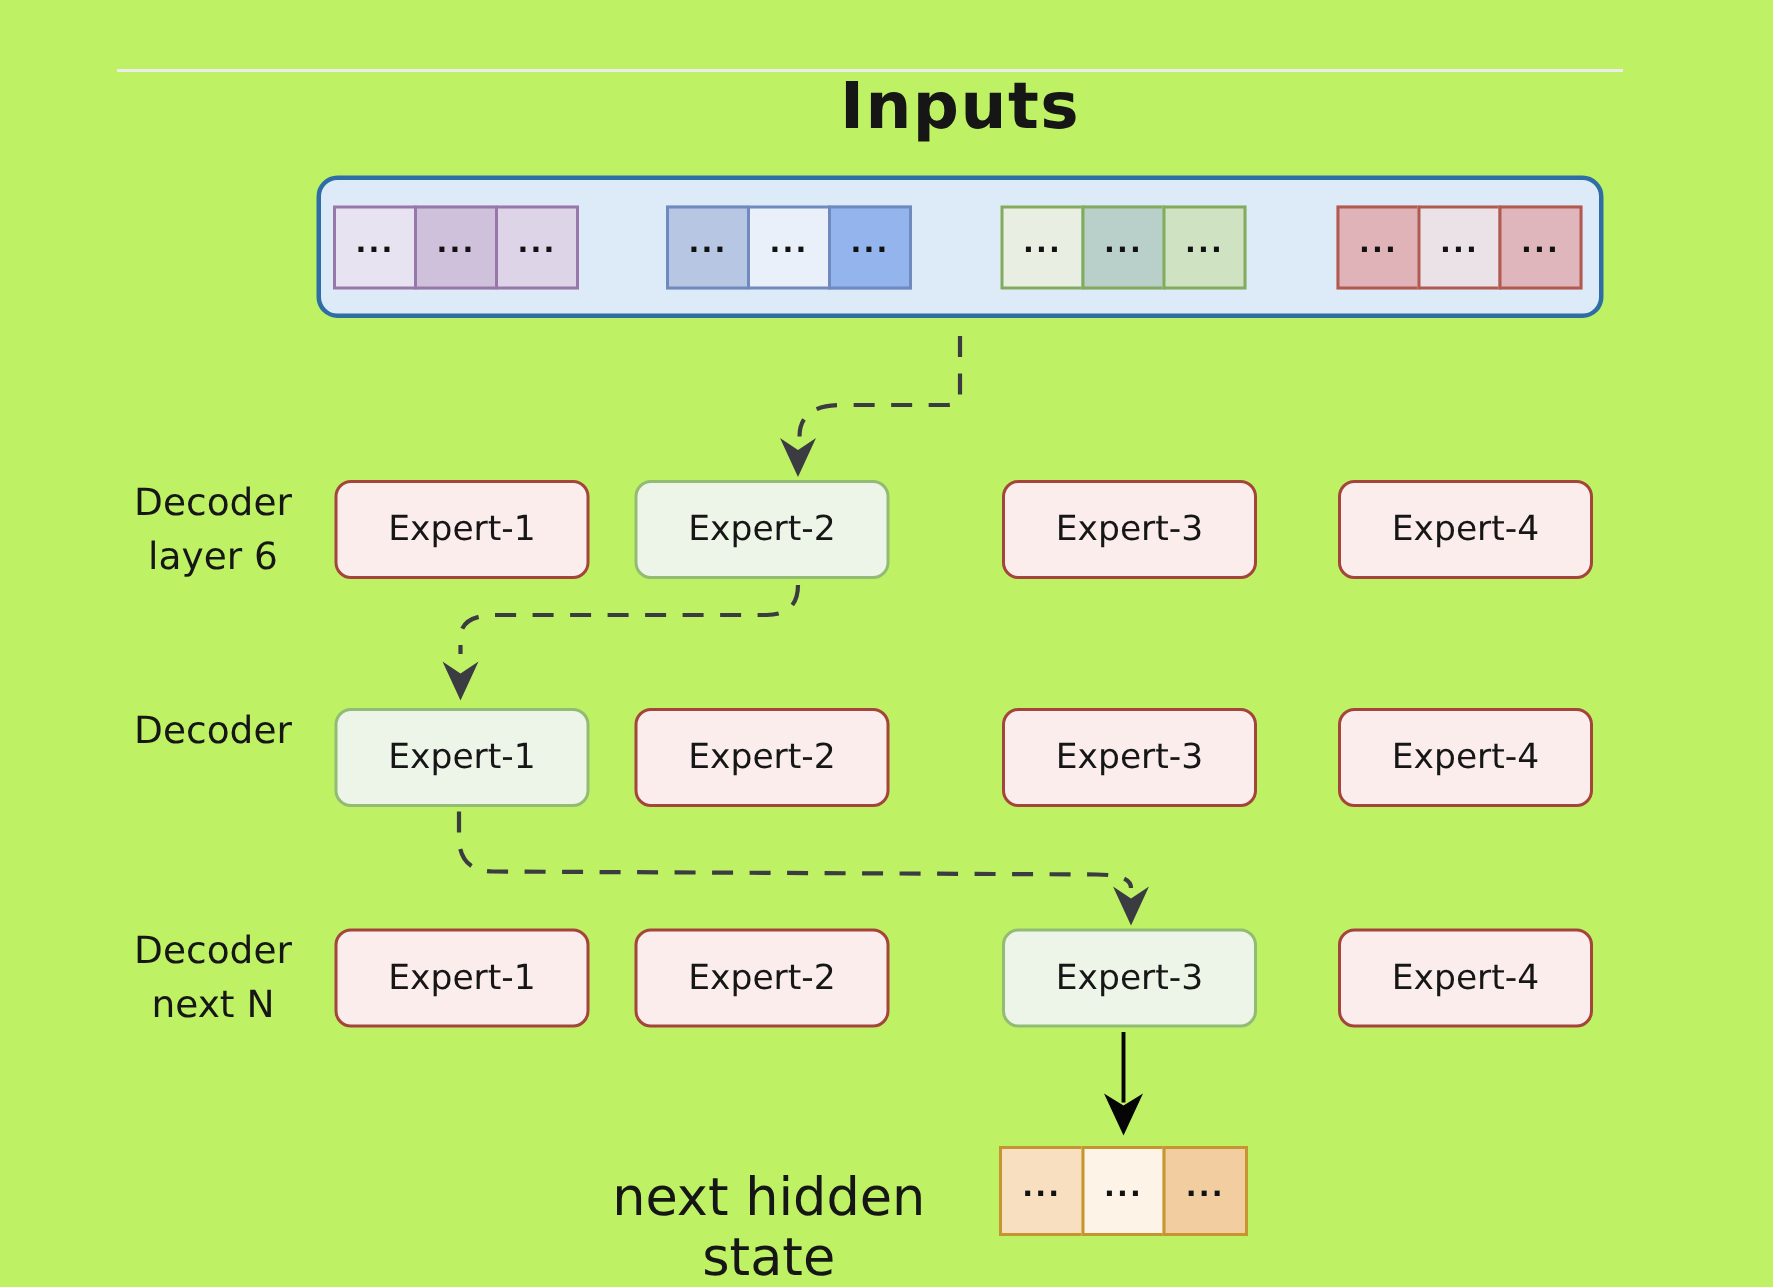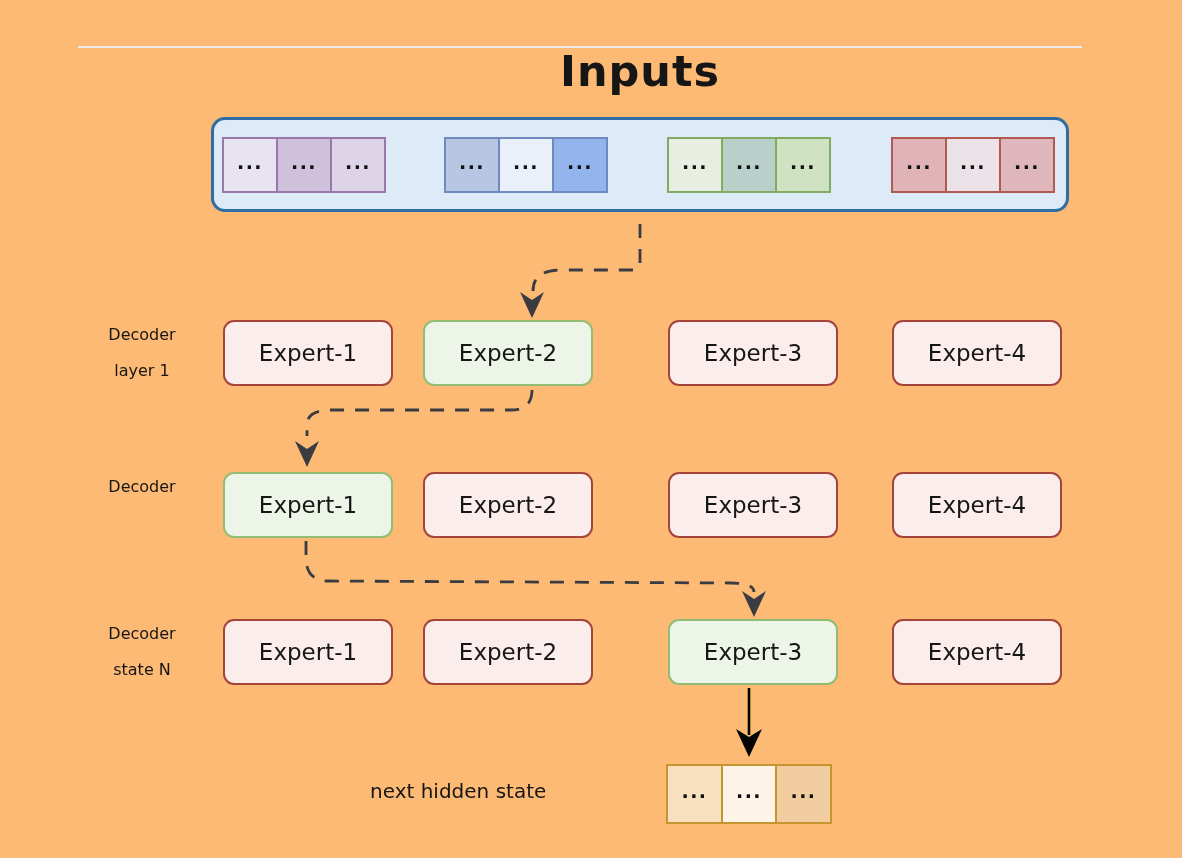--- a/index.html
+++ b/index.html
@@ -1,17 +1,17 @@
 <!DOCTYPE html>
 <html><head>
 <meta charset="utf-8">
 <style>
   html,body{margin:0;padding:0;background:#ffffff;}
   #canvas{
-    position:relative;width:1182px;height:858px;background:#fdba74;overflow:hidden;
+    position:relative;width:1182px;height:858px;background:#bef264;overflow:hidden;
     font-family:"DejaVu Sans","Liberation Sans",sans-serif;color:#161616;
   }
   .top-rule{position:absolute;left:78px;top:46px;width:1004px;height:2px;}
   .title{
     position:absolute;left:211px;top:46px;width:858px;text-align:center;
     font-size:43px;font-weight:600;letter-spacing:1px;
   }
   .inputs-container{
     position:absolute;left:211px;top:117px;width:858px;height:95px;
     border:3px solid;border-radius:14px;box-sizing:border-box;
@@ -20,34 +20,34 @@
   .tcell{
     width:56px;height:56px;border:2px solid;box-sizing:border-box;
     display:flex;align-items:center;justify-content:center;
   }
   .tcell + .tcell{margin-left:-2px;}
   .dots{font-weight:800;font-size:19px;letter-spacing:1.5px;color:#111;transform:translateY(-3px);}
   .g0{left:222px}.g1{left:444px}.g2{left:667px}.g3{left:891px}
 
   .layer-label{
     position:absolute;left:52px;width:180px;text-align:center;
-    font-size:16px;line-height:36px;
+    font-size:25px;line-height:36px;
   }
   .ll0{top:317px}.ll1{top:469px}.ll2{top:616px}
 
   .expert{
     position:absolute;width:170px;height:66px;border:2.5px solid;border-radius:11px;
     box-sizing:border-box;display:flex;align-items:center;justify-content:center;
     font-size:23px;
   }
   .col0{left:223px}.col1{left:423px}.col2{left:668px}.col3{left:892px}
   .row0{top:320px}.row1{top:472px}.row2{top:619px}
 
   .output-label{
-    position:absolute;left:370px;top:779px;width:285px;text-align:left;font-size:20px;
+    position:absolute;left:370px;top:779px;width:285px;text-align:center;font-size:35px;
   }
   .ogroup{position:absolute;left:666px;top:764px;display:flex;}
   .ocell{
     width:57px;height:60px;border:2.5px solid;box-sizing:border-box;
     display:flex;align-items:center;justify-content:center;
   }
   .ocell + .ocell{margin-left:-2.5px;}
 
   svg.overlay{position:absolute;left:0;top:0;pointer-events:none;}
   .dashed{fill:none;stroke-width:2.8;stroke-dasharray:14 11;stroke-linecap:butt;}
@@ -104,28 +104,28 @@
     <div class="tcell" style="background: rgb(235, 226, 232); border-color: rgb(177, 90, 82);">
         <span class="dots">...</span>
       </div>
     <div class="tcell" style="background: rgb(223, 182, 187); border-color: rgb(177, 90, 82);">
         <span class="dots">...</span>
       </div>
   </div>
 
   <div class="layer-label ll0">
     <div>Decoder</div>
-    <div>layer 1</div>
+    <div>layer 6</div>
   </div>
   <div class="layer-label ll1">
     <div>Decoder</div>
   </div>
   <div class="layer-label ll2">
     <div>Decoder</div>
-    <div>state N</div>
+    <div>next N</div>
   </div>
 
   <div class="expert row0 col0" style="background: rgb(252, 237, 237); border-color: rgb(164, 68, 58);">
       <span>Expert-1</span>
     </div>
   <div class="expert row0 col1" style="background: rgb(237, 244, 232); border-color: rgb(146, 187, 116);">
       <span>Expert-2</span>
     </div>
   <div class="expert row0 col2" style="background: rgb(252, 237, 237); border-color: rgb(164, 68, 58);">
       <span>Expert-3</span>

